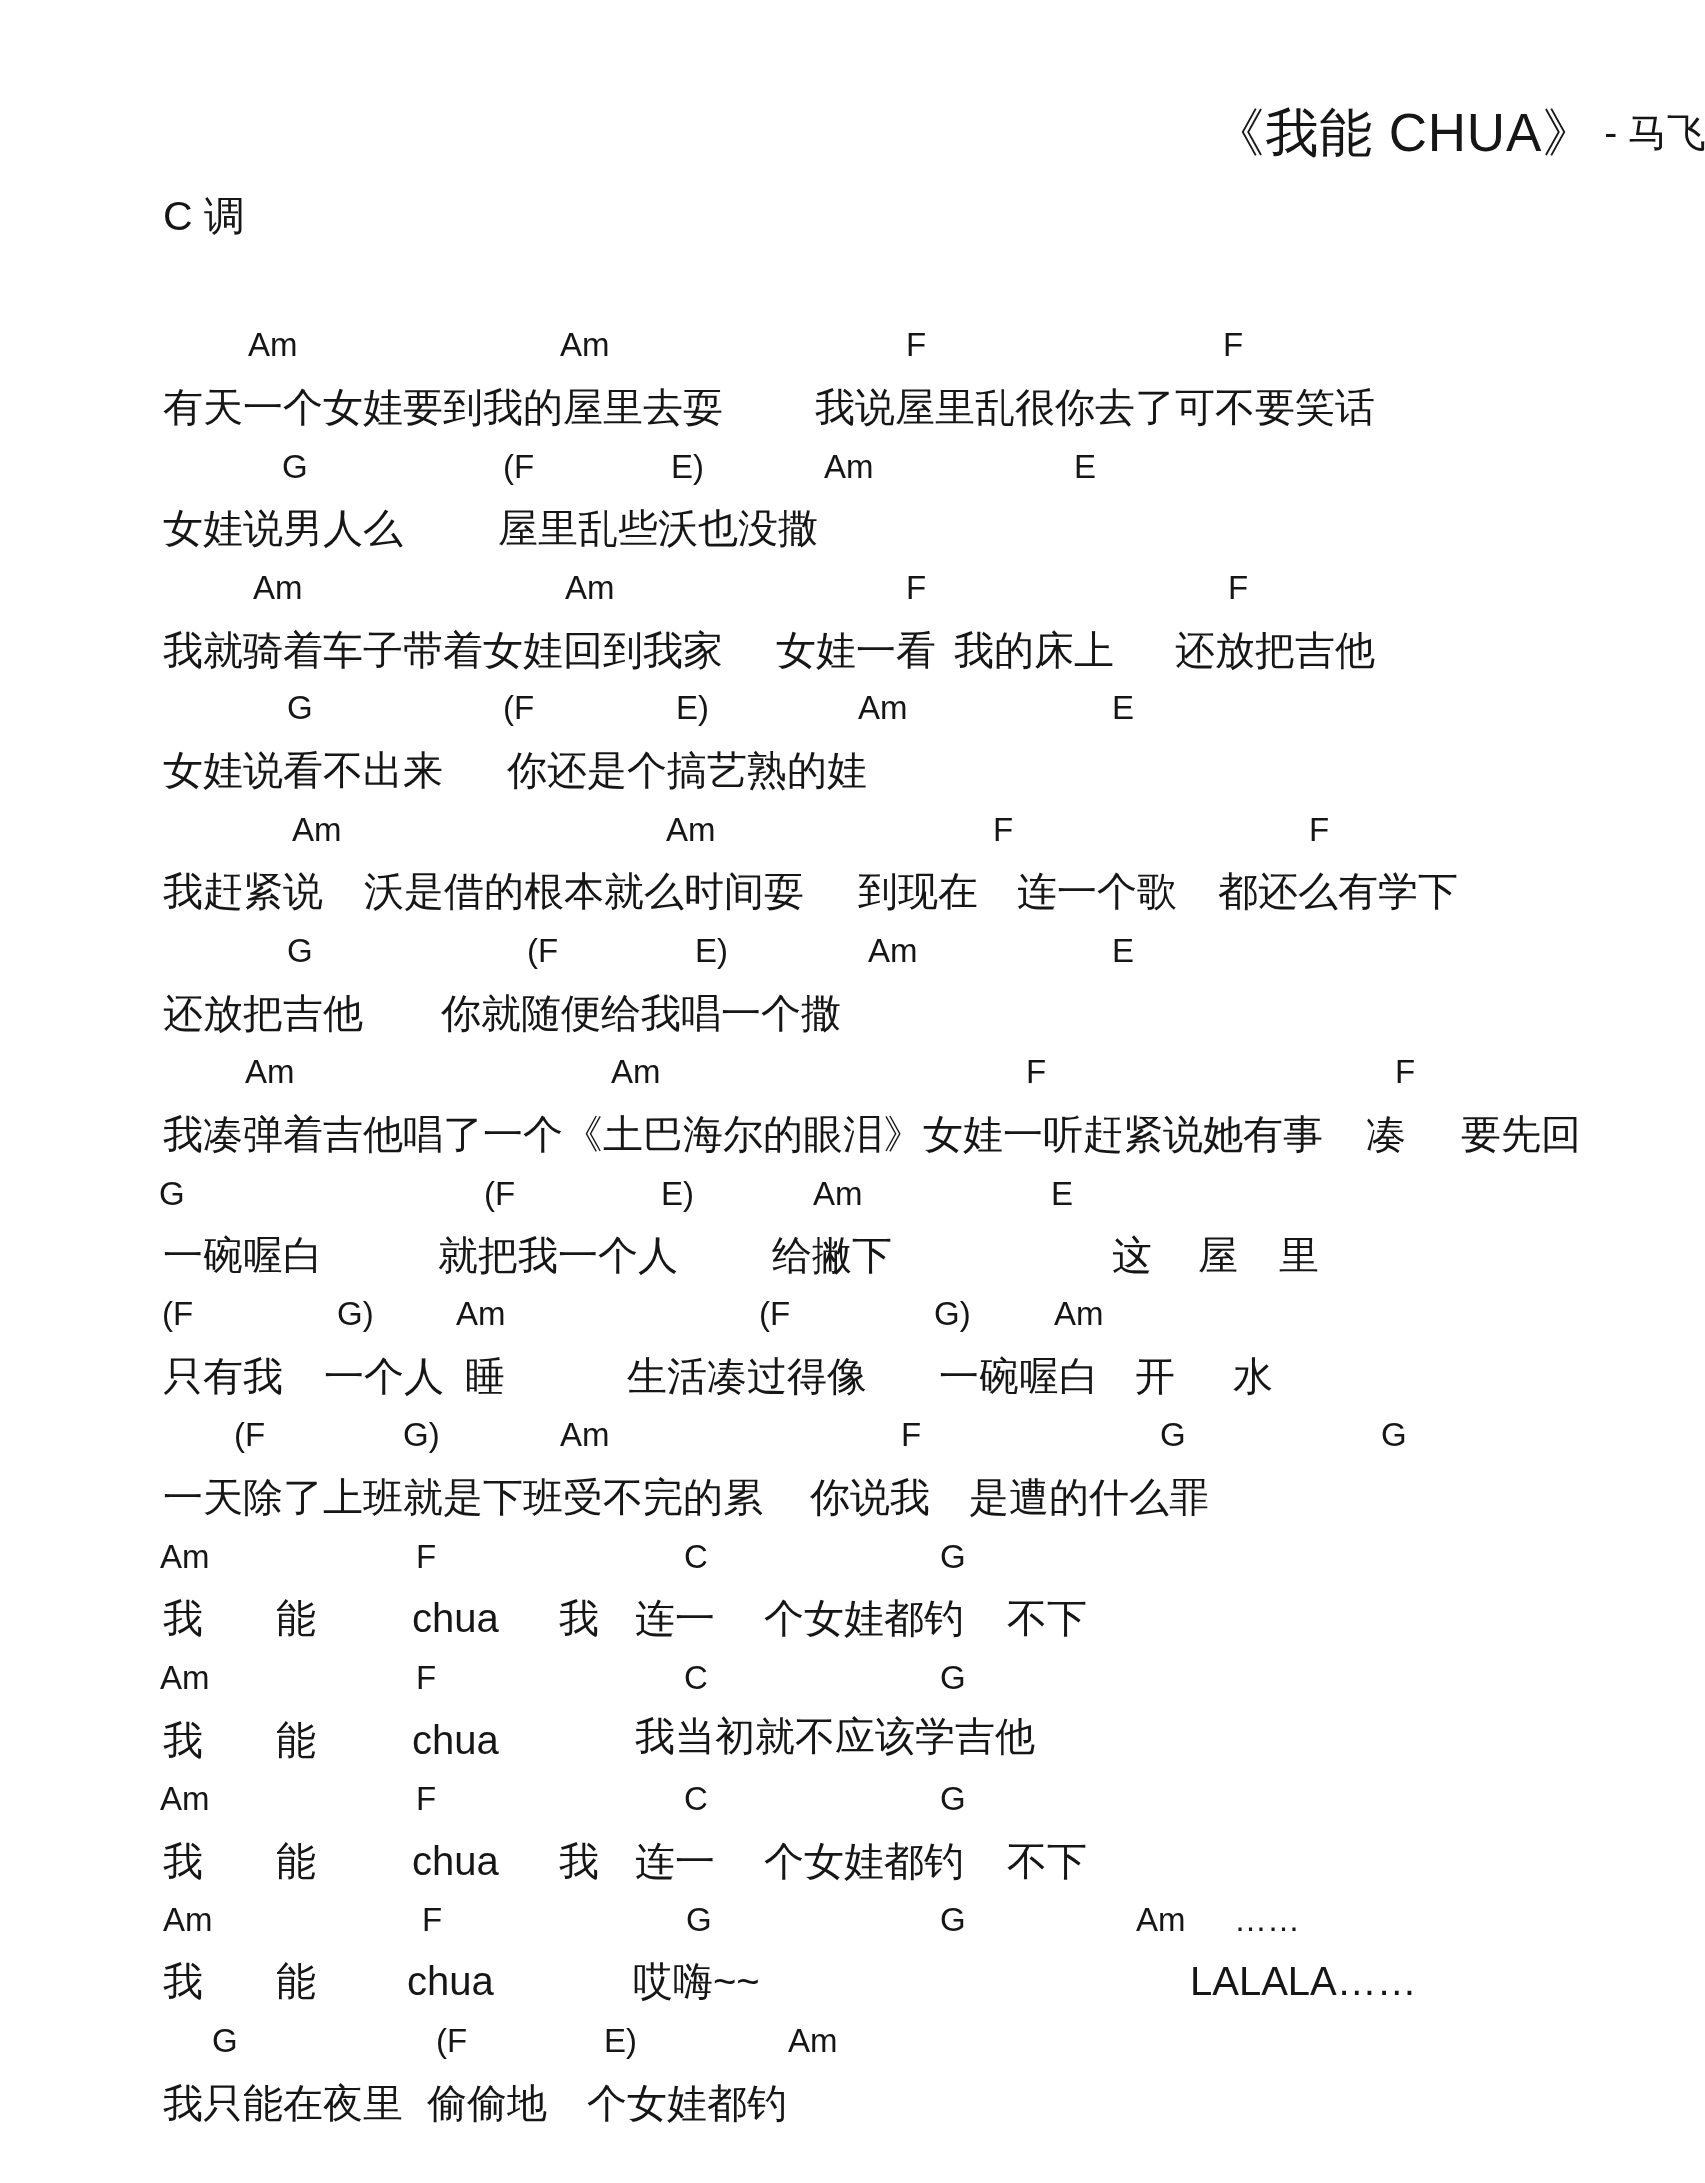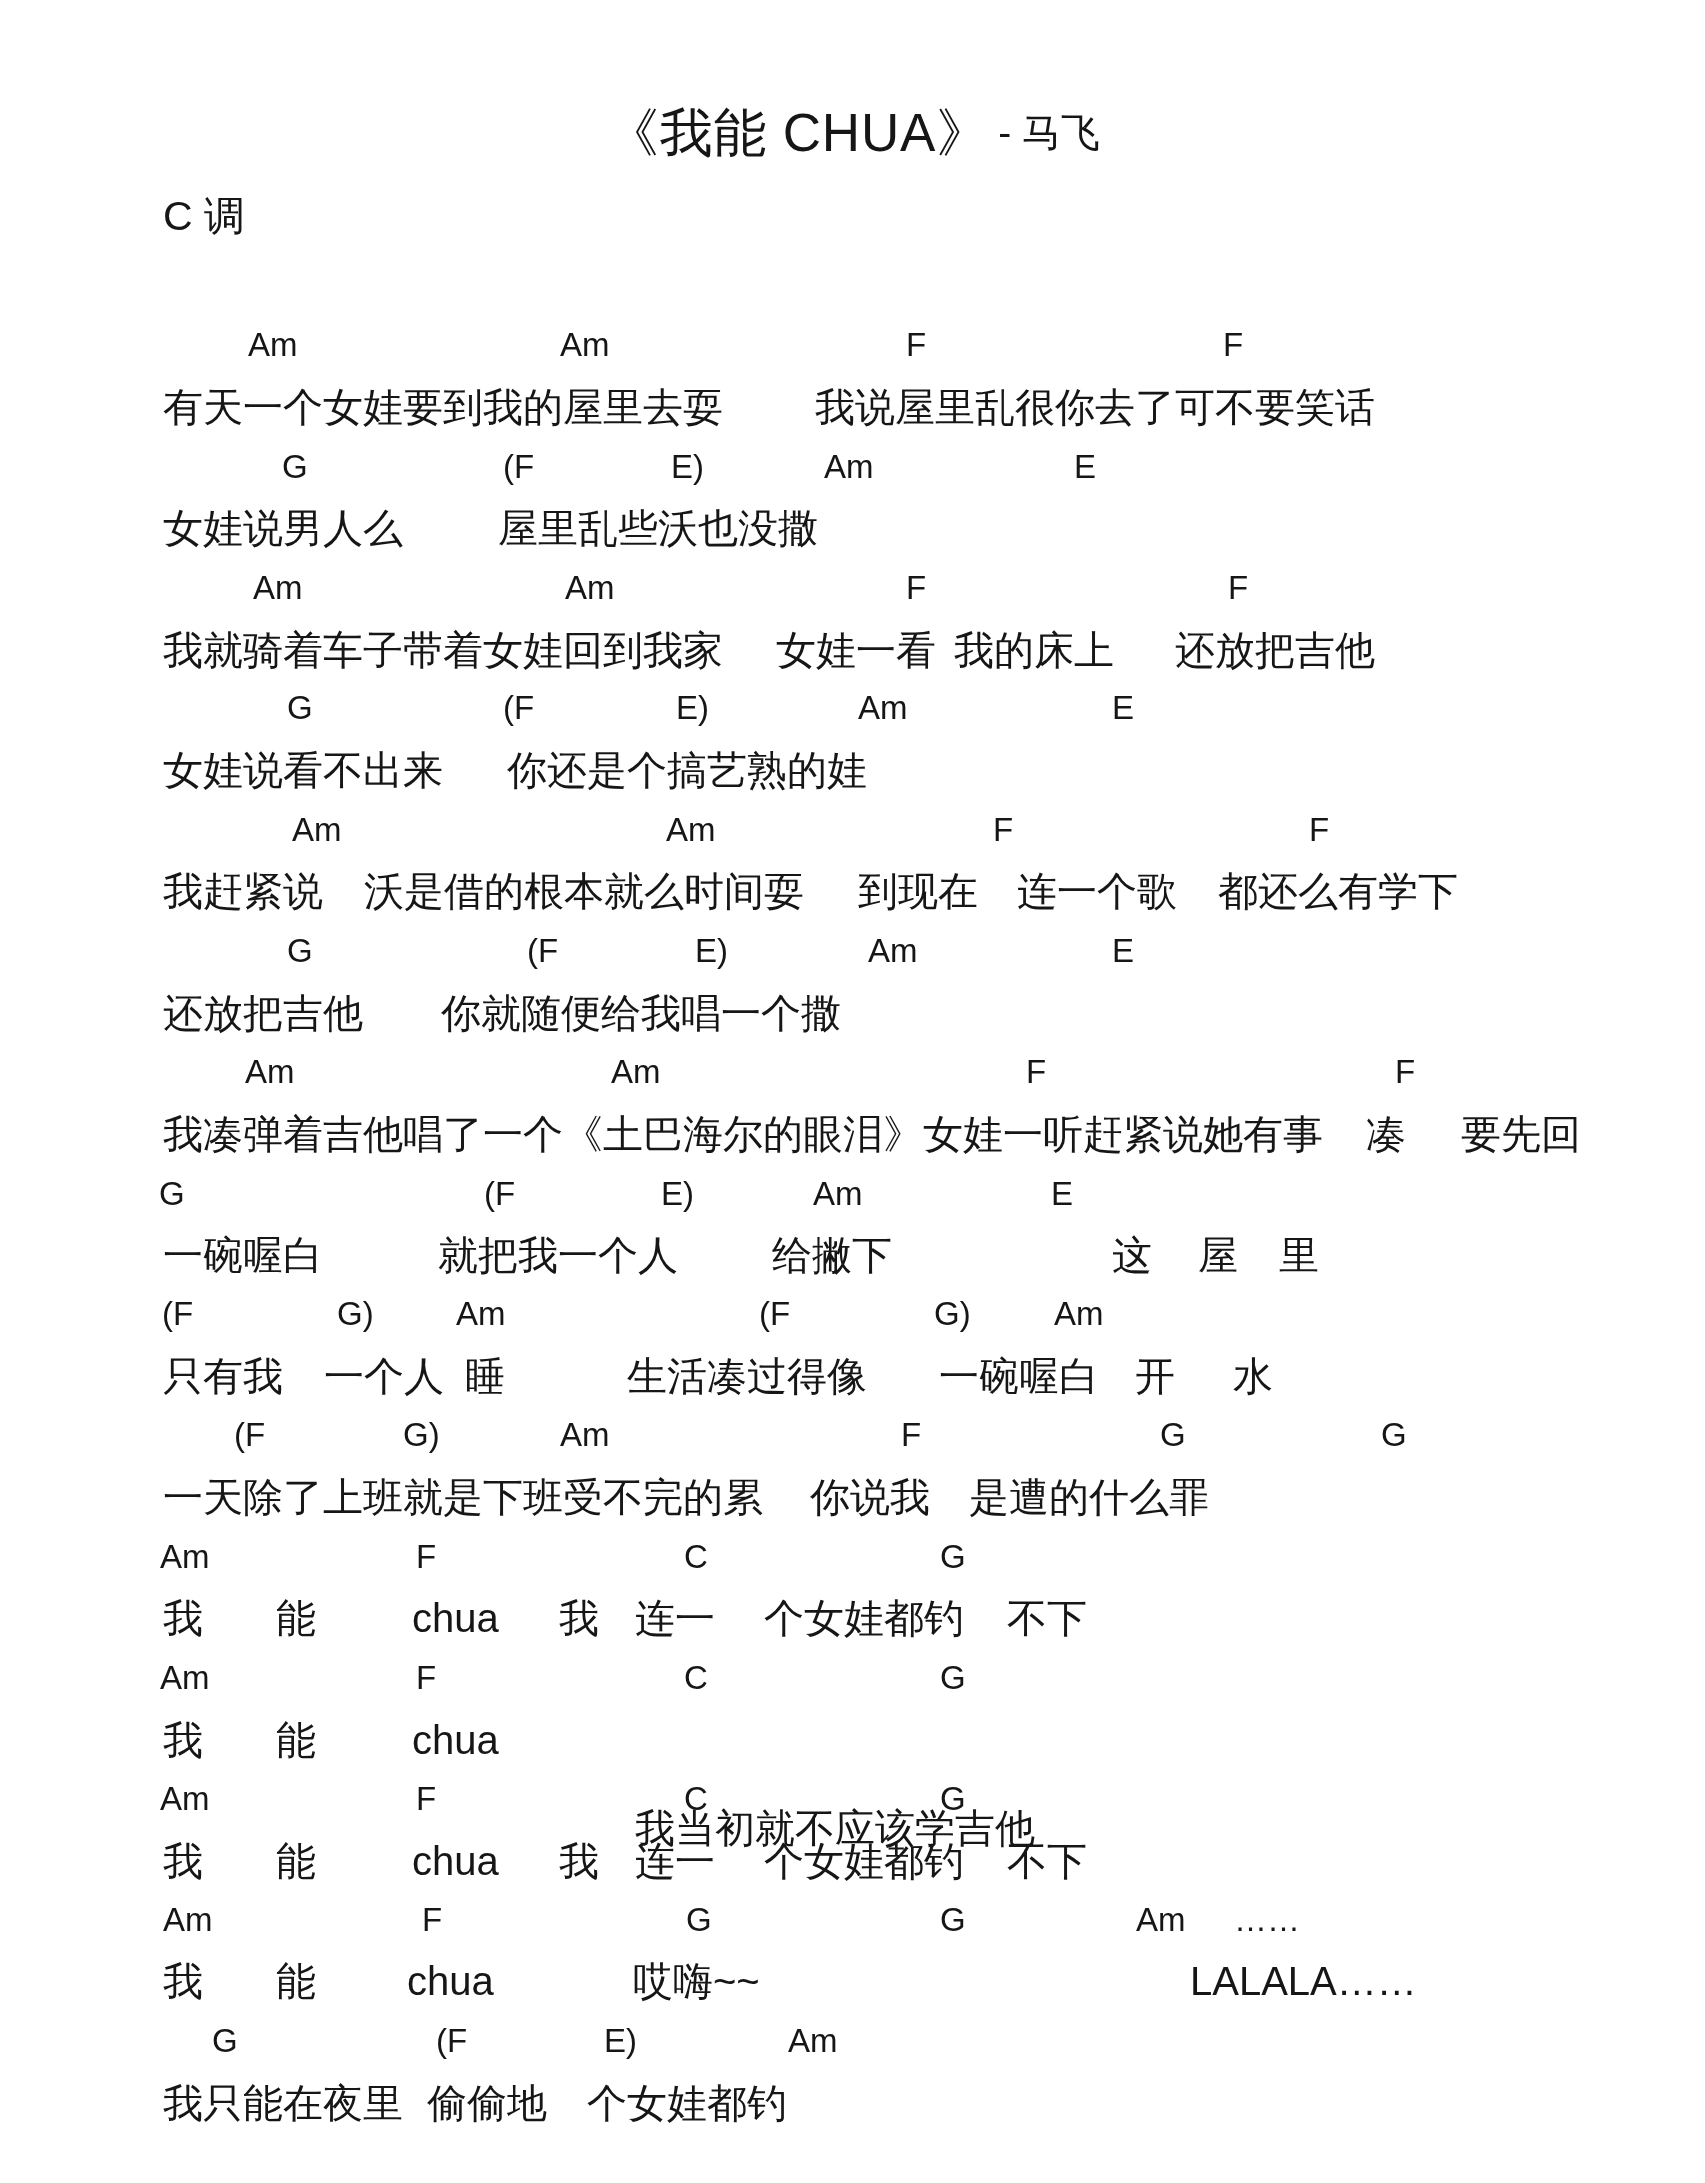--- a/index.html
+++ b/index.html
@@ -14,21 +14,21 @@
     background: #ffffff;
     color: #161616;
     font-family: "Liberation Sans", "DejaVu Sans", sans-serif;
     overflow: hidden;
   }
   .title {
     position: absolute;
     top: 106px;
     left: 0;
     width: 100%;
-    text-align: center;
+    text-align: right;
     white-space: nowrap;
   }
   .title-main {
     font-size: 53px;
     line-height: 1;
     letter-spacing: 0.8px;
   }
   .title-suffix {
     font-size: 39px;
     line-height: 1;
@@ -159,21 +159,21 @@
       <span class="lyric" style="left: 635px; top: 1598px;">连一</span>
       <span class="lyric" style="left: 764px; top: 1598px;">个女娃都钓</span>
       <span class="lyric" style="left: 1007px; top: 1598px;">不下</span>
       <span class="chord" style="left: 160px; top: 1661px;">Am</span>
       <span class="chord" style="left: 416px; top: 1661px;">F</span>
       <span class="chord" style="left: 684px; top: 1661px;">C</span>
       <span class="chord" style="left: 940px; top: 1661px;">G</span>
       <span class="lyric" style="left: 163px; top: 1720px;">我</span>
       <span class="lyric" style="left: 276px; top: 1720px;">能</span>
       <span class="lyric" style="left: 412px; top: 1720px;">chua</span>
-      <span class="lyric" style="left: 635px; top: 1808px; text-align: center;">我当初就不应该学吉他</span>
+      <span class="lyric" style="left: 635px; top: 1716px; text-align: center;">我当初就不应该学吉他</span>
       <span class="chord" style="left: 160px; top: 1782px;">Am</span>
       <span class="chord" style="left: 416px; top: 1782px;">F</span>
       <span class="chord" style="left: 684px; top: 1782px;">C</span>
       <span class="chord" style="left: 940px; top: 1782px;">G</span>
       <span class="lyric" style="left: 163px; top: 1841px;">我</span>
       <span class="lyric" style="left: 276px; top: 1841px;">能</span>
       <span class="lyric" style="left: 412px; top: 1841px;">chua</span>
       <span class="lyric" style="left: 559px; top: 1841px;">我</span>
       <span class="lyric" style="left: 635px; top: 1841px;">连一</span>
       <span class="lyric" style="left: 764px; top: 1841px;">个女娃都钓</span>

